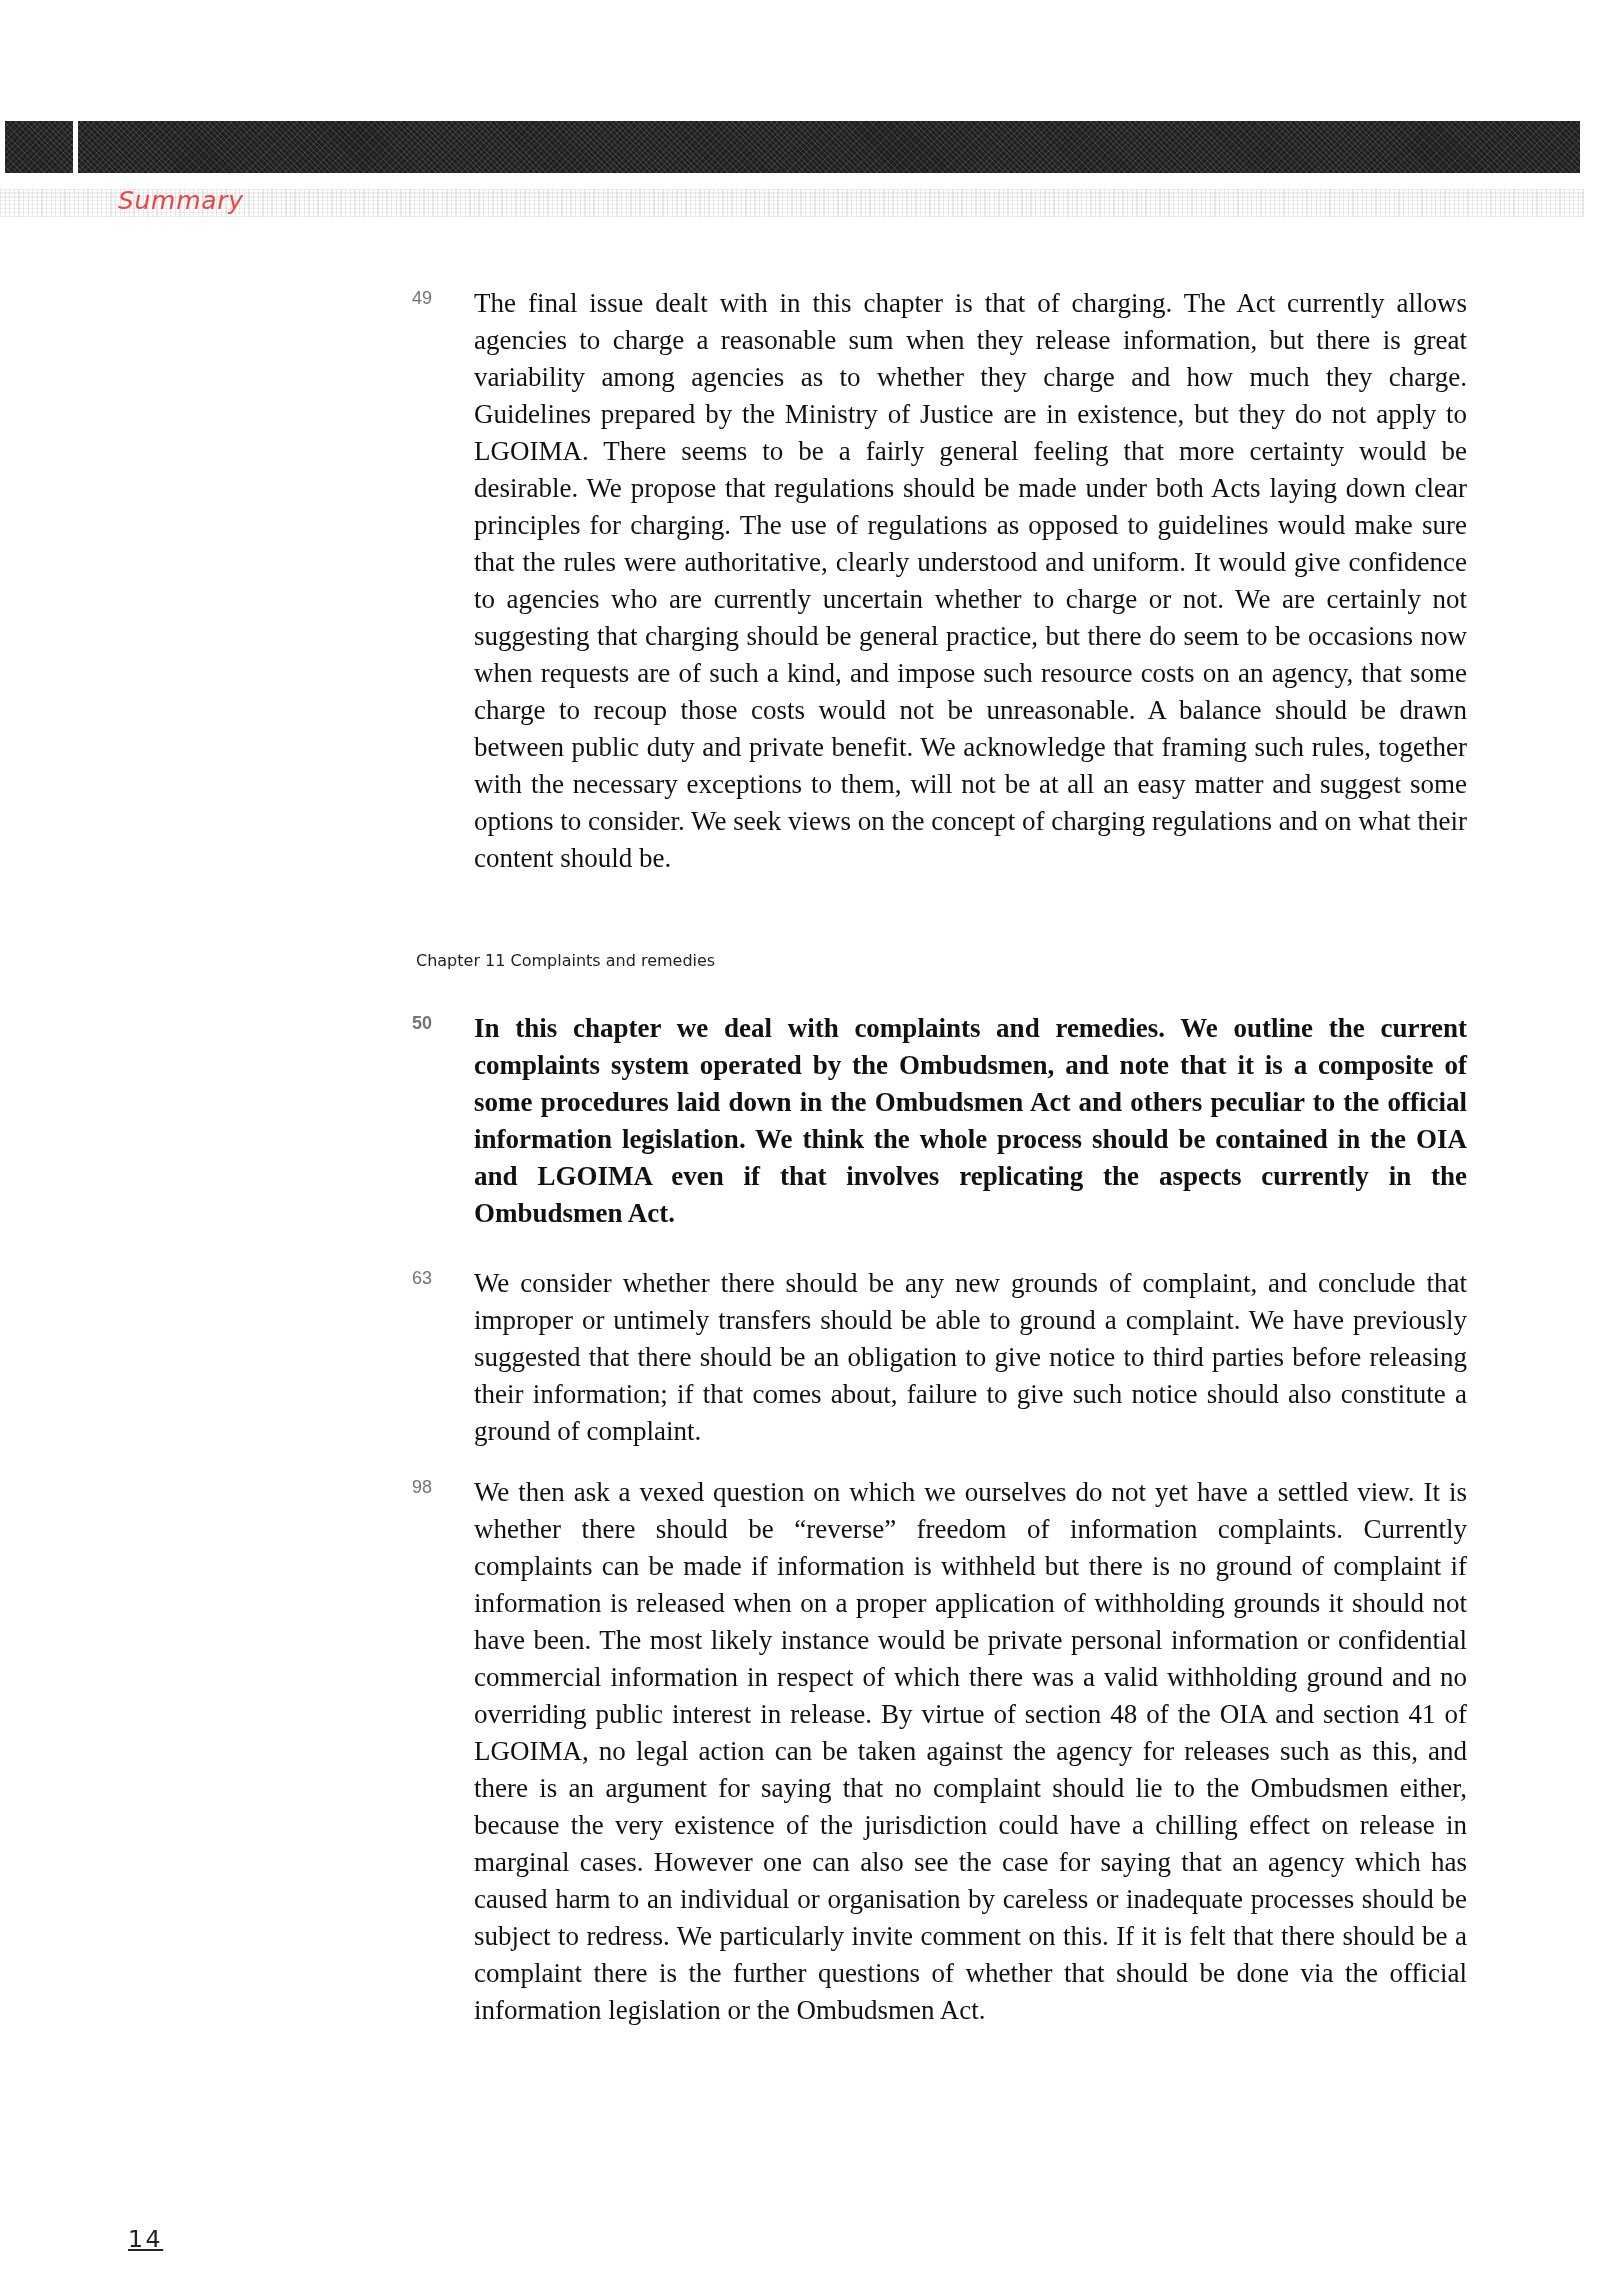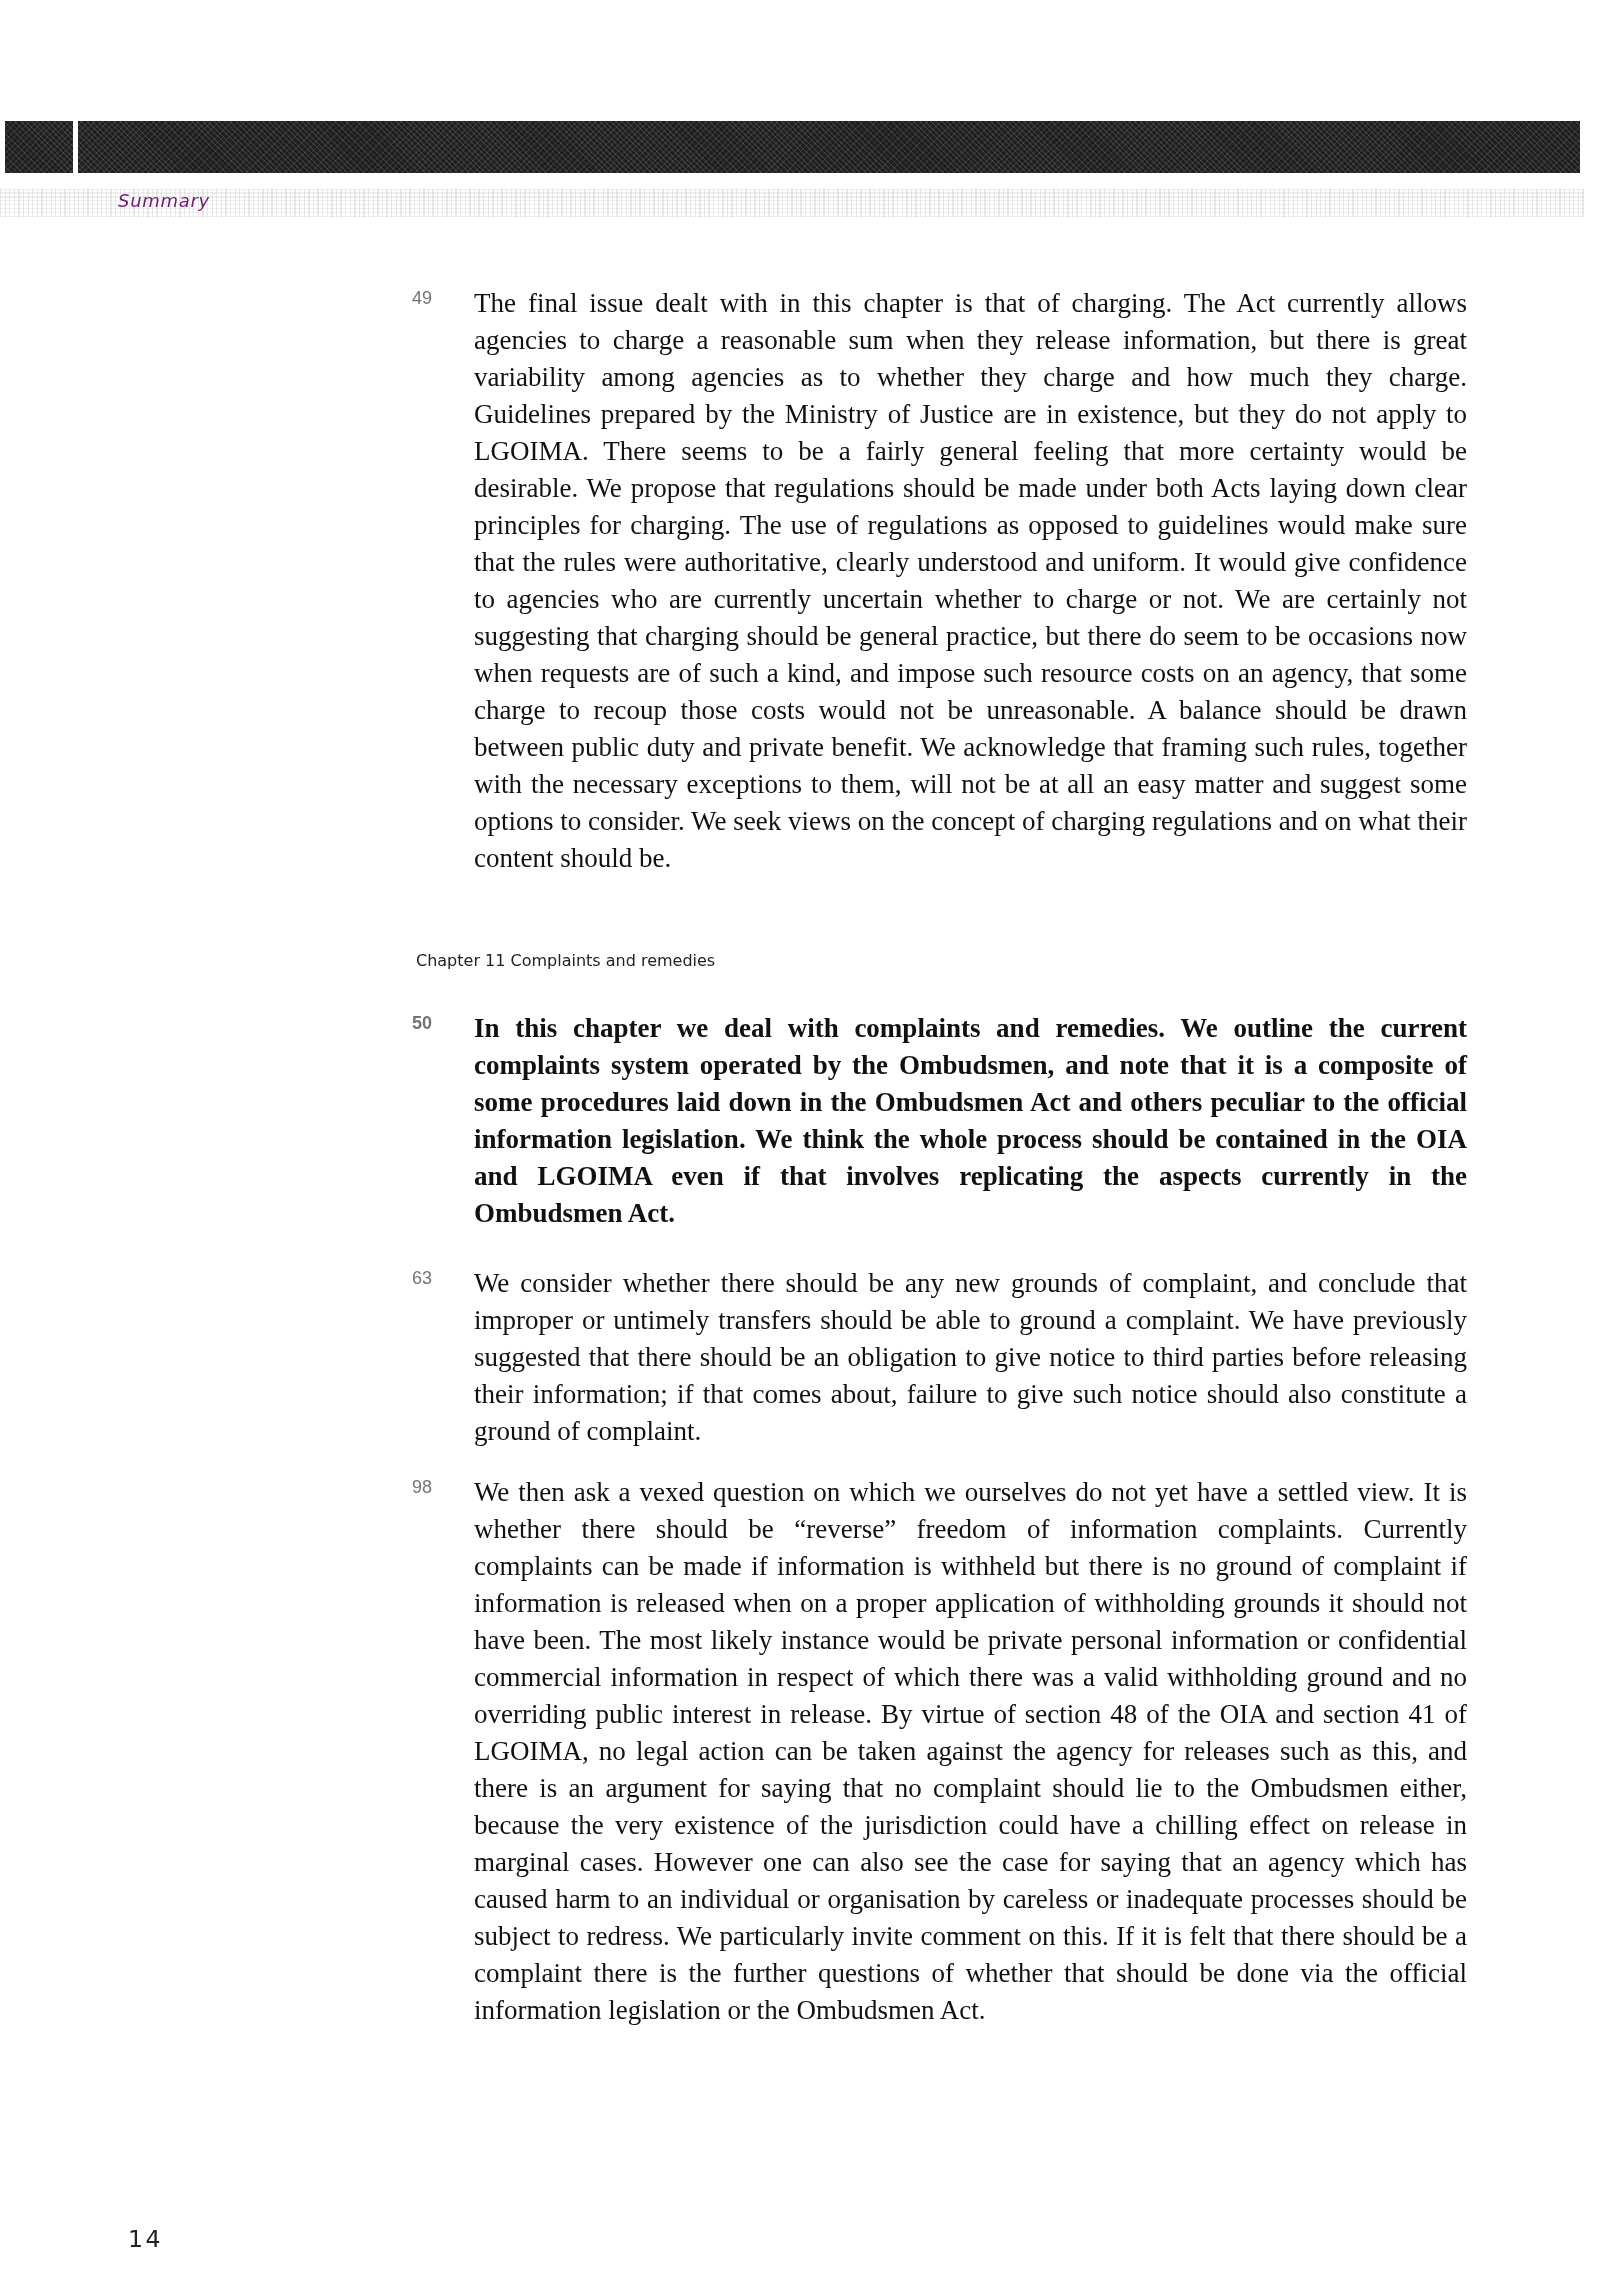--- a/index.html
+++ b/index.html
@@ -14,42 +14,42 @@
   .header-gap { position: absolute; left: 68px; top: 0; width: 4.6px; height: 100%; background: #ffffff; }
   .section-band {
     position: absolute; left: 0; top: 189px; width: 1584px; height: 27.5px;
     background:
       repeating-linear-gradient(90deg, rgba(120,120,120,0.28) 0 1.3px, rgba(0,0,0,0) 1.3px 4.6px),
       repeating-linear-gradient(0deg, rgba(120,120,120,0.22) 0 1.3px, rgba(0,0,0,0) 1.3px 3.9px);
     opacity: 0.55;
   }
   .section-label {
     position: absolute; left: 118px; top: 185px;
-    font-family: "DejaVu Sans", sans-serif; font-style: italic; font-size: 18px;
-    color: #701a75; letter-spacing: 0.7px; line-height: 31px;
+    font-family: "DejaVu Sans", sans-serif; font-style: italic; font-size: 25px;
+    color: #ef4444; letter-spacing: 0.7px; line-height: 31px;
   }
   .para {
     position: absolute; left: 412px; width: 1055px;
   }
   .para-num {
     position: absolute; left: 0; top: 2.6px;
     font-family: "Liberation Sans", sans-serif; font-size: 18px; color: #737373;
   }
   .para-text {
     margin-left: 62px;
     font-family: "Liberation Serif", serif; font-size: 27px; line-height: 37px;
     text-align: justify; color: #111;
   }
   .chapter-heading {
     position: absolute; left: 416px; top: 944px;
     font-family: "DejaVu Sans", sans-serif; font-size: 16px; color: #222; line-height: 33px;
   }
   .page-number {
     position: absolute; left: 128px; top: 2225px;
-    font-family: "DejaVu Sans", sans-serif; font-size: 23.6px; color: #222; letter-spacing: 2.6px;
+    font-family: "DejaVu Sans", sans-serif; font-size: 23.6px; color: #222; letter-spacing: 2.6px; text-decoration: underline;
   }
 </style>
 </head>
 <body>
 
 <div class="header-bar">
   <div class="header-gap"></div>
 </div>
 <div class="section-band"></div>
 <div class="section-label">Summary</div>

